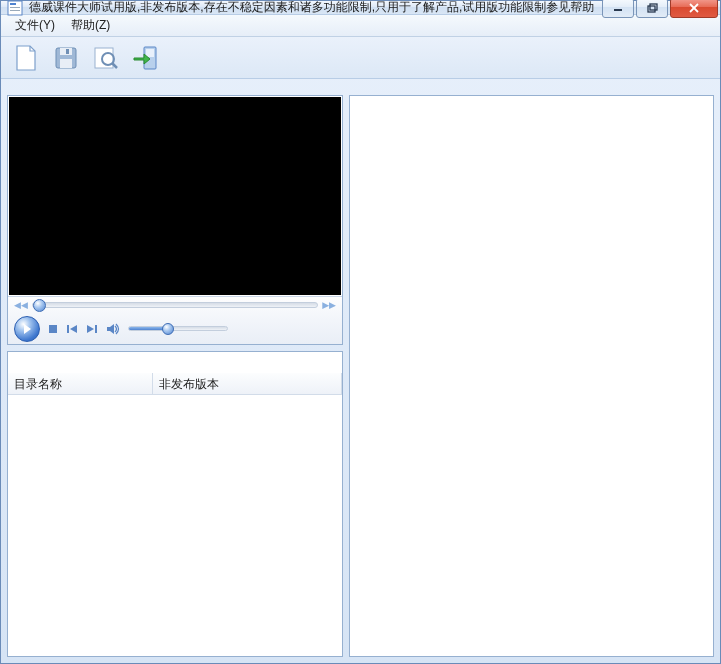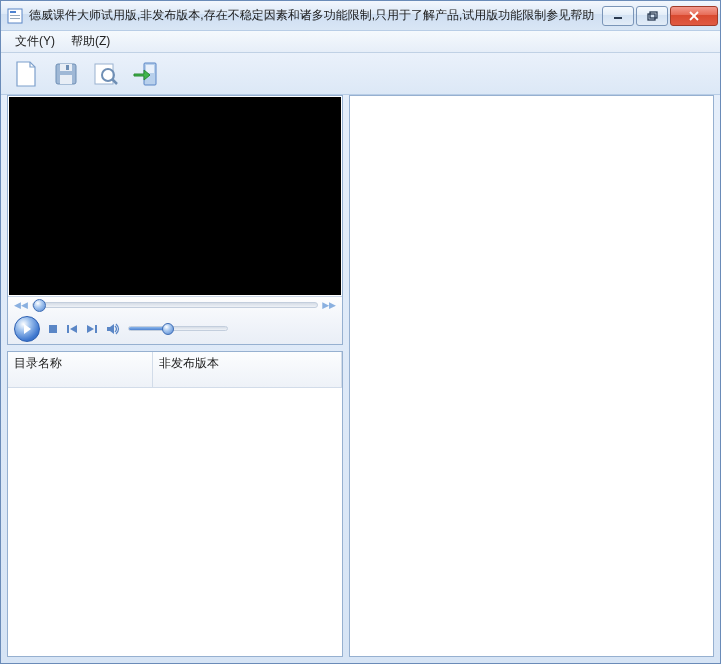--- a/index.html
+++ b/index.html
@@ -12,21 +12,21 @@
   overflow: hidden;
 }
 .window {
   width: 721px;
   height: 664px;
   background: linear-gradient(to bottom, #e8f0fb 0%, #d6e4f5 100%);
   border: 1px solid #6a8bb8;
   position: relative;
 }
 .titlebar {
-  height: 30px;
+  height: 14px;
   background: linear-gradient(to bottom, #f3f7fd 0%, #dde9f7 45%, #cfdff2 46%, #d9e6f5 100%);
   border-bottom: 1px solid #b8cde6;
   display: flex;
   align-items: center;
   padding: 0 2px 0 6px;
 }
 .app-icon {
   width: 16px; height: 16px;
   margin-right: 6px;
   display: flex; align-items: center; justify-content: center;
@@ -172,24 +172,25 @@
   background: radial-gradient(circle at 35% 30%, #fff 0%, #a8c8f0 40%, #4f83d0 100%);
   border: 1px solid #3e6db5; margin-left: -6px;
   cursor: pointer;
 }
 .list-panel {
   flex: 1;
   display: flex;
   flex-direction: column;
 }
 .list-header {
-  height: 36px;
+  height: 22px;
   background: linear-gradient(to bottom, #fcfdfe, #eef2f8);
   border-bottom: 1px solid #d2dce9;
   display: flex;
+  margin-top: 21px;
 }
 .col-h {
   padding: 3px 6px;
   border-right: 1px solid #d2dce9;
   color: #222;
   font-size: 12px;
 }
 .col-h.name { width: 145px; }
 .col-h.time { flex: 1; }
 .list-body { flex: 1; background: #fff; }

